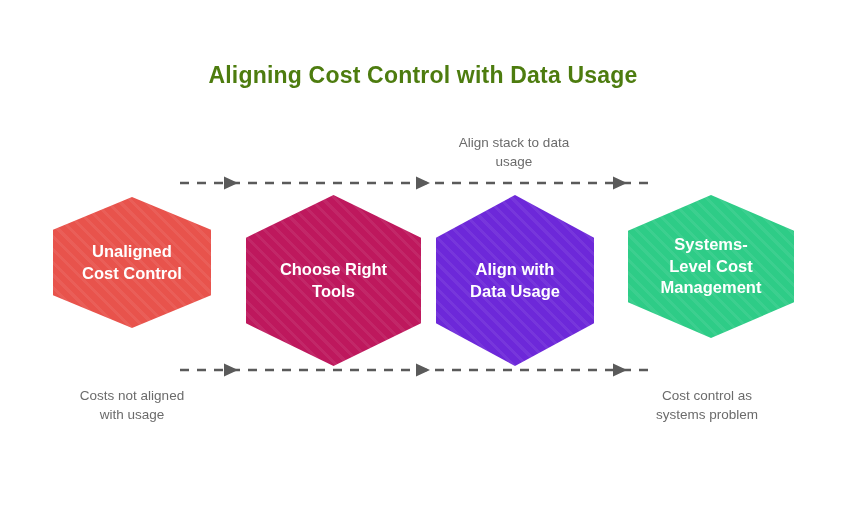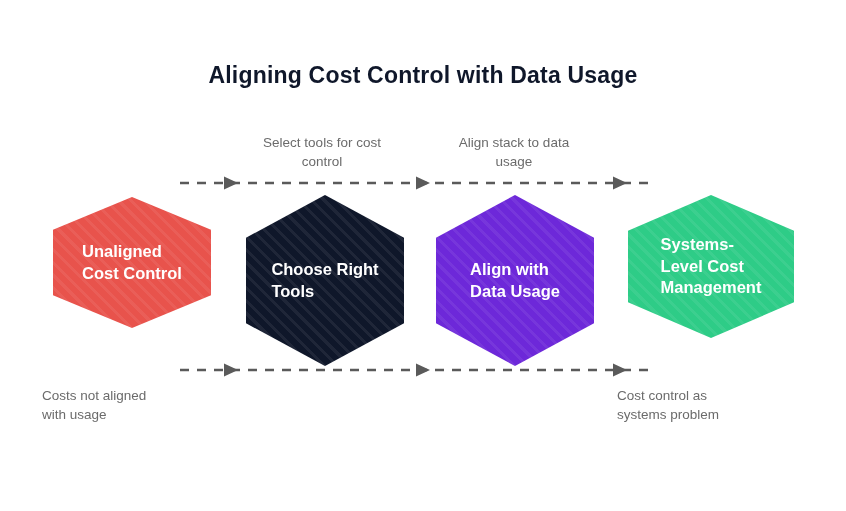--- a/index.html
+++ b/index.html
@@ -23,21 +23,21 @@
 
   
   .title {
     position: absolute;
     left: 0;
     top: 62px;
     width: 846px;
     text-align: center;
     font-size: 23px;
     font-weight: bold;
-    color: #0f172a;
+    color: #4d7c0f;
     letter-spacing: 0.2px;
   }
 
   
   .hex {
     position: absolute;
     display: flex;
     align-items: center;
     justify-content: center;
     clip-path: polygon(50% 0%, 100% 25%, 100% 75%, 50% 100%, 0% 75%, 0% 25%);
@@ -54,26 +54,27 @@
     );
     pointer-events: none;
   }
   .hex-label {
     position: relative;
     z-index: 2;
     color: #ffffff;
     font-weight: bold;
     font-size: 16.5px;
     line-height: 1.33;
+    text-align: center;
     white-space: pre-line;
     padding: 0 10px;
   }
 
   #hex-1 { left: 53px;  top: 197px; width: 158px; height: 131px; background: #e8534c; }
-  #hex-2 { left: 246px; top: 195px; width: 158px; height: 171px; background: #0f172a; }
+  #hex-2 { left: 246px; top: 195px; width: 175px; height: 171px; background: #be185d; }
   #hex-3 { left: 436px; top: 195px; width: 158px; height: 171px; background: #6d28d9; }
   #hex-4 { left: 628px; top: 195px; width: 166px; height: 143px; background: #2ecc87; }
 
   
   .arrow-line {
     position: absolute;
     left: 180px;
     width: 476px;
     height: 14px;
   }
@@ -89,37 +90,36 @@
     line-height: 1.42;
     color: #6b6b6b;
     white-space: pre-line;
   }
   #step-label-1 { left: 232px; top: 133px; width: 180px; }
   #step-label-2 { left: 424px; top: 133px; width: 180px; }
 
   
   .caption {
     position: absolute;
+    text-align: center;
     font-size: 13.5px;
     line-height: 1.42;
     color: #6b6b6b;
     white-space: pre-line;
   }
   #caption-left  { left: 42px;  top: 386px; width: 180px; }
   #caption-right { left: 617px; top: 386px; width: 180px; }
 </style>
 </head>
 <body>
 
 <div id="canvas">
 
   <div class="title">Aligning Cost Control with Data Usage</div>
 
-  <div class="step-label" id="step-label-1">Select tools for cost
-control</div>
 
   <div class="step-label" id="step-label-2">Align stack to data
 usage</div>
 
   <div class="arrow-line" id="arrow-line-top">
     <svg width="476" height="14" viewBox="0 0 476 14" xmlns="http://www.w3.org/2000/svg">
       <line x1="0" y1="7" x2="476" y2="7" stroke="#5a5a5a" stroke-width="2.4" stroke-dasharray="9 8" stroke-linecap="butt"></line>
       <polygon points="44,0.5 58,7 44,13.5" fill="#5a5a5a"></polygon>
       <polygon points="236,0.5 250,7 236,13.5" fill="#5a5a5a"></polygon>
       <polygon points="433,0.5 447,7 433,13.5" fill="#5a5a5a"></polygon>

